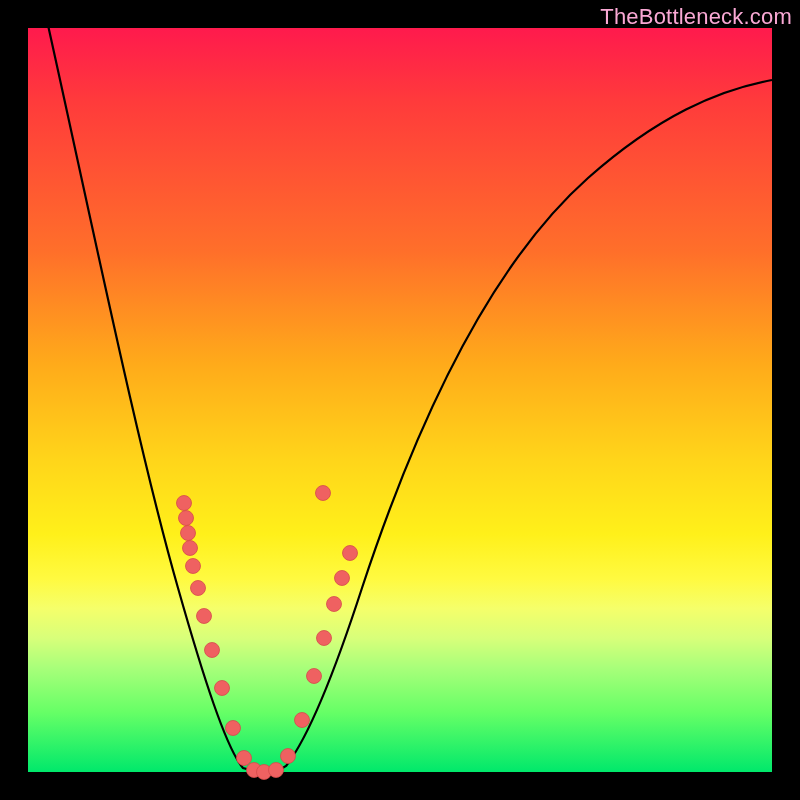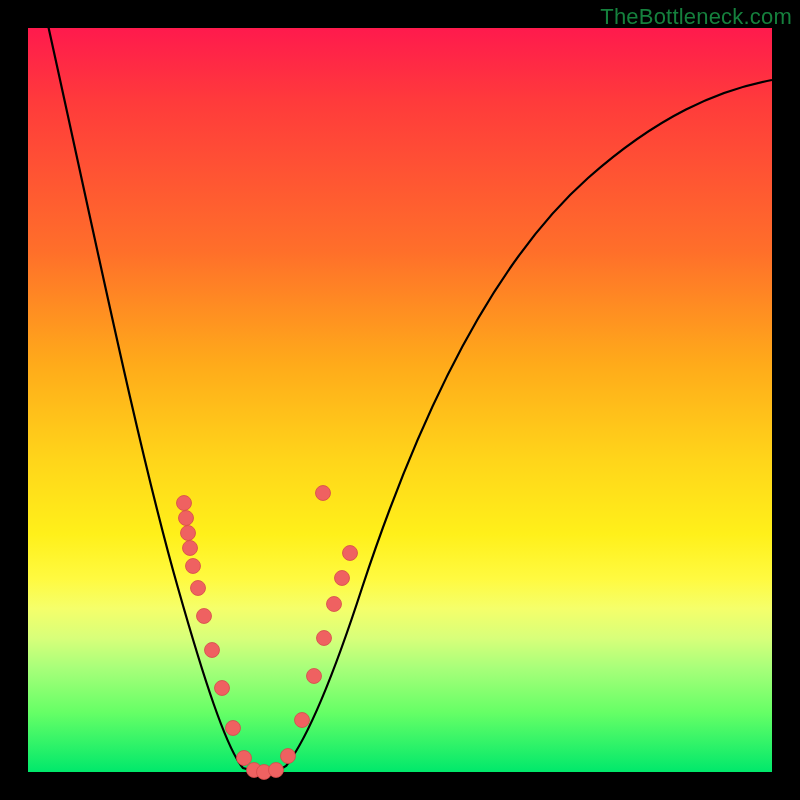--- a/index.html
+++ b/index.html
@@ -28,21 +28,21 @@
       #f5ff6a 78%,
       #d8ff7a 82%,
       #a8ff7a 86%,
       #66ff66 92%,
       #00e86b 100%);
   }
   .watermark {
     position: absolute;
     top: 4px;
     right: 8px;
-    color: #15803d;
+    color: #f9a8d4;
     font-size: 22px;
     font-weight: 500;
     letter-spacing: 0.2px;
     z-index: 10;
   }
   svg.curves {
     position: absolute;
     left: 28px;
     top: 28px;
     width: 744px;

